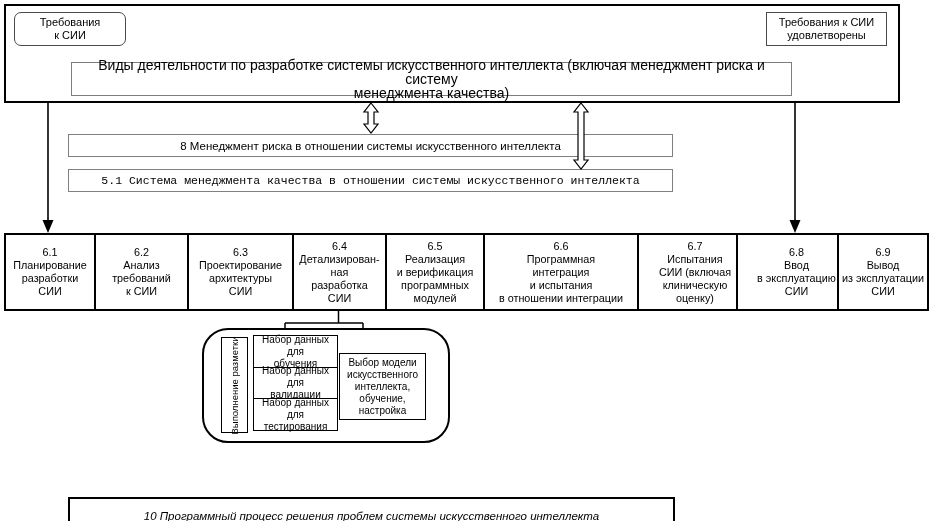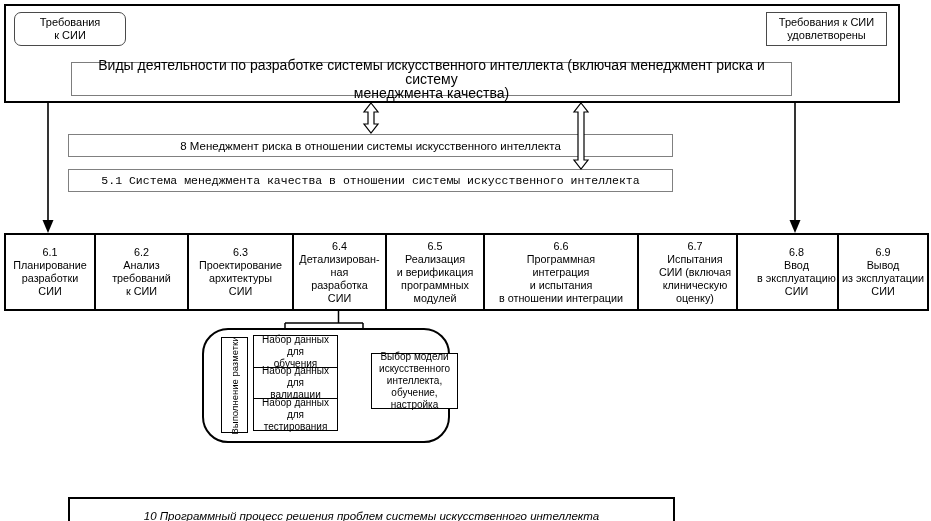--- a/index.html
+++ b/index.html
@@ -27,21 +27,21 @@
          padding:2px 1px;}
   .p1{left:4px;width:92px;}  .p2{left:94px;width:95px;} .p3{left:187px;width:107px;}
   .p4{left:292px;width:95px;}.p5{left:385px;width:100px;}.p6{left:483px;width:156px;}
   .p7{left:637px;width:116px;}.p8{left:736px;width:121px;}.p9{left:837px;width:92px;}
   .rounded{left:202px;top:328px;width:248px;height:115px;border:2px solid #000;
            border-radius:26px;}
   .vertbox{left:221px;top:337px;width:27px;height:96px;border:1px solid #000;overflow:visible;}
   .vertbox span{transform:rotate(-90deg);white-space:nowrap;font-size:9.5px;}
   .ds{left:253px;width:85px;height:33px;border:1px solid #000;font-size:10px;line-height:12px;}
   .ds1{top:335px;} .ds2{top:367px;height:32px;} .ds3{top:398px;}
-  .model{left:371px;top:353px;width:87px;height:56px;border:1px solid #000;
+  .model{left:339px;top:353px;width:87px;height:67px;border:1px solid #000;
          font-size:10px;line-height:12px;}
   svg.overlay{position:absolute;left:0;top:0;z-index:10;pointer-events:none;}
 </style>
 </head>
 <body>
 
 <div class="canvas">
 
   <div class="box outer"></div>
 

